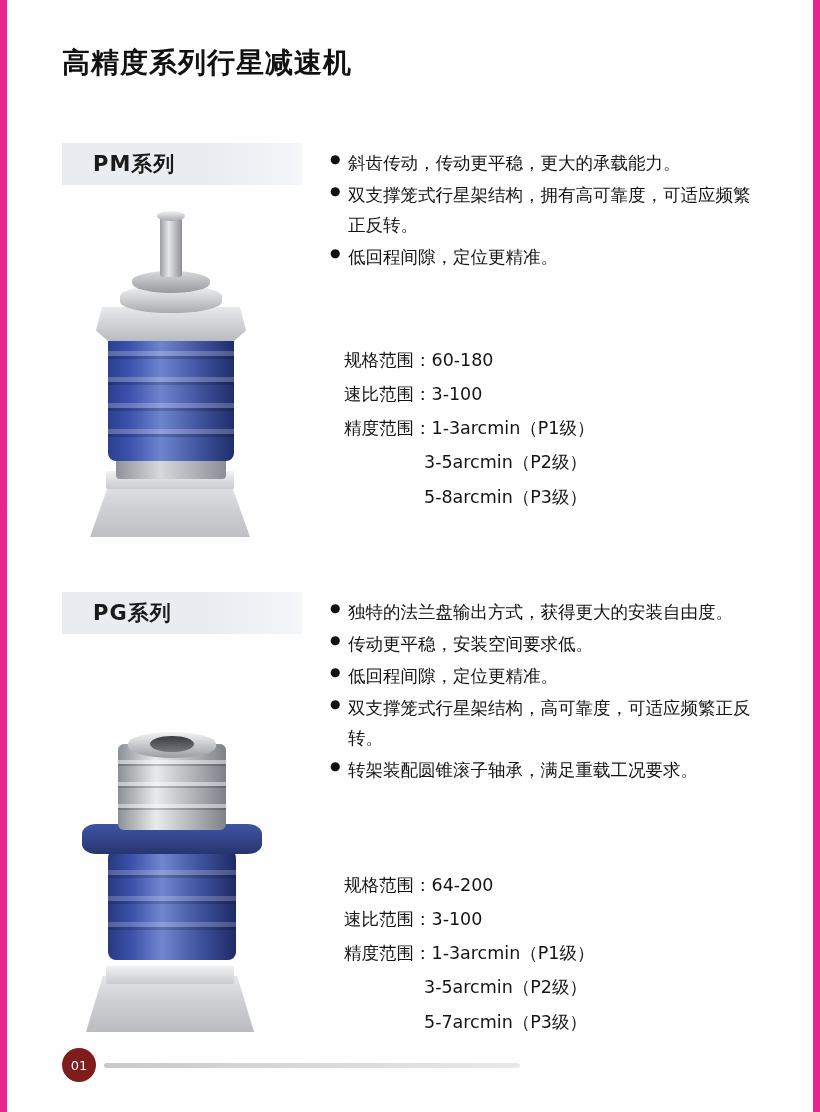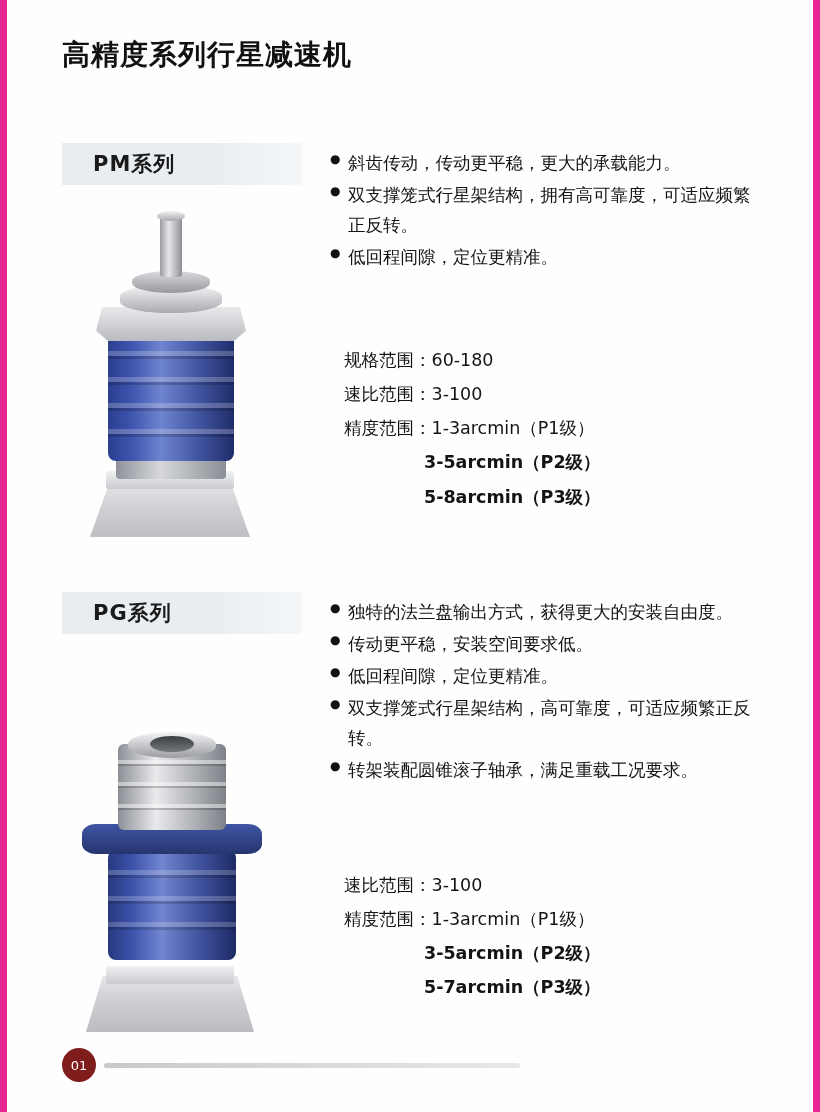--- a/index.html
+++ b/index.html
@@ -28,21 +28,21 @@
   .edge-right {
     position: absolute;
     right: 0; top: 0; bottom: 0;
     width: 7px;
     background: #e4007f;
     opacity: .85;
   }
   .page-title {
     position: absolute;
     left: 62px;
-    top: 36px;
+    top: 44px;
     font-size: 28px;
     font-weight: bold;
     letter-spacing: 1px;
     color: #111;
     font-family: "DejaVu Sans", "Liberation Sans", sans-serif;
   }
 
   .section { position: absolute; left: 0; right: 0; }
   .sec-pm { top: 143px; }
   .sec-pg { top: 592px; }
@@ -95,21 +95,21 @@
     color: #111;
   }
   .specs {
     position: absolute;
     left: 344px;
     width: 430px;
     font-size: 17.5px;
     line-height: 1.95;
     color: #141414;
   }
-  .spec-indent { padding-left: 80px; font-weight: bold; }
+  .spec-indent { padding-left: 80px; }
 
   .pm-bullets { top: 5px; }
   .pm-specs { top: 200px; }
   .pg-bullets { top: 5px; }
   .pg-specs { top: 276px; }
 
   
   .footer {
     position: absolute;
     left: 0; right: 0;
@@ -341,20 +341,21 @@
 
     <div class="bullets pg-bullets">
       <div class="bullet">独特的法兰盘输出方式，获得更大的安装自由度。</div>
       <div class="bullet">传动更平稳，安装空间要求低。</div>
       <div class="bullet">低回程间隙，定位更精准。</div>
       <div class="bullet">双支撑笼式行星架结构，高可靠度，可适应频繁正反转。</div>
       <div class="bullet">转架装配圆锥滚子轴承，满足重载工况要求。</div>
     </div>
 
     <div class="specs pg-specs">
+      <div>规格范围：64-200</div>
       <div>速比范围：3-100</div>
       <div>精度范围：1-3arcmin（P1级）</div>
       <div class="spec-indent">3-5arcmin（P2级）</div>
       <div class="spec-indent">5-7arcmin（P3级）</div>
     </div>
   </div>
 
   <div class="footer">
     <div class="page-num">01</div>
     <div class="footer-rule"></div>

